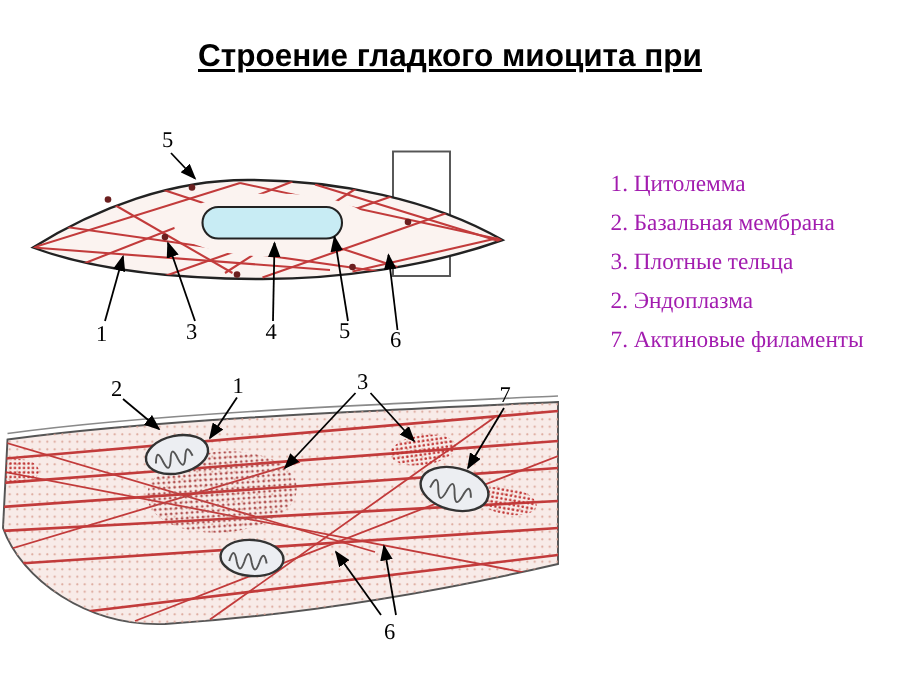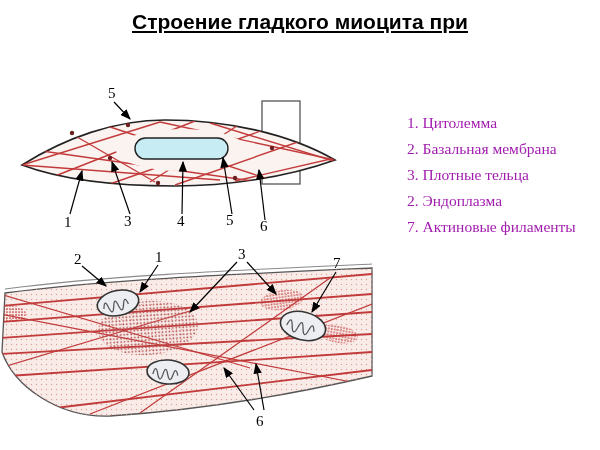--- a/index.html
+++ b/index.html
@@ -1,18 +1,18 @@
 <!DOCTYPE html>
 <html><head>
 <meta charset="utf-8">
 <style>
   html,body{margin:0;padding:0;}
   body{width:600px;height:450px;background:#ffffff;position:relative;overflow:hidden;
        font-family:"Liberation Sans", sans-serif;}
-  .title{position:absolute;top:8px;left:0;right:0;text-align:center;
+  .title{position:absolute;top:24px;left:0;right:0;text-align:center;
          font-weight:bold;font-size:21px;line-height:1.3;color:#000;margin:0;}
   .title .u{text-decoration:underline;}
   .legend{position:absolute;left:385px;top:110px;width:210px;
           font-family:"Liberation Serif", serif;font-size:15.5px;color:#a21caf;margin-left:22px;}
   .legend-item{line-height:26px;white-space:nowrap;}
   svg{position:absolute;}
   #topsvg{left:10px;top:78px;}
   #botsvg{left:0px;top:248px;}
   .dnum{font-family:"Liberation Serif", serif;font-size:15px;fill:#000;}
   .arrow{stroke:#000;stroke-width:1.2;}

